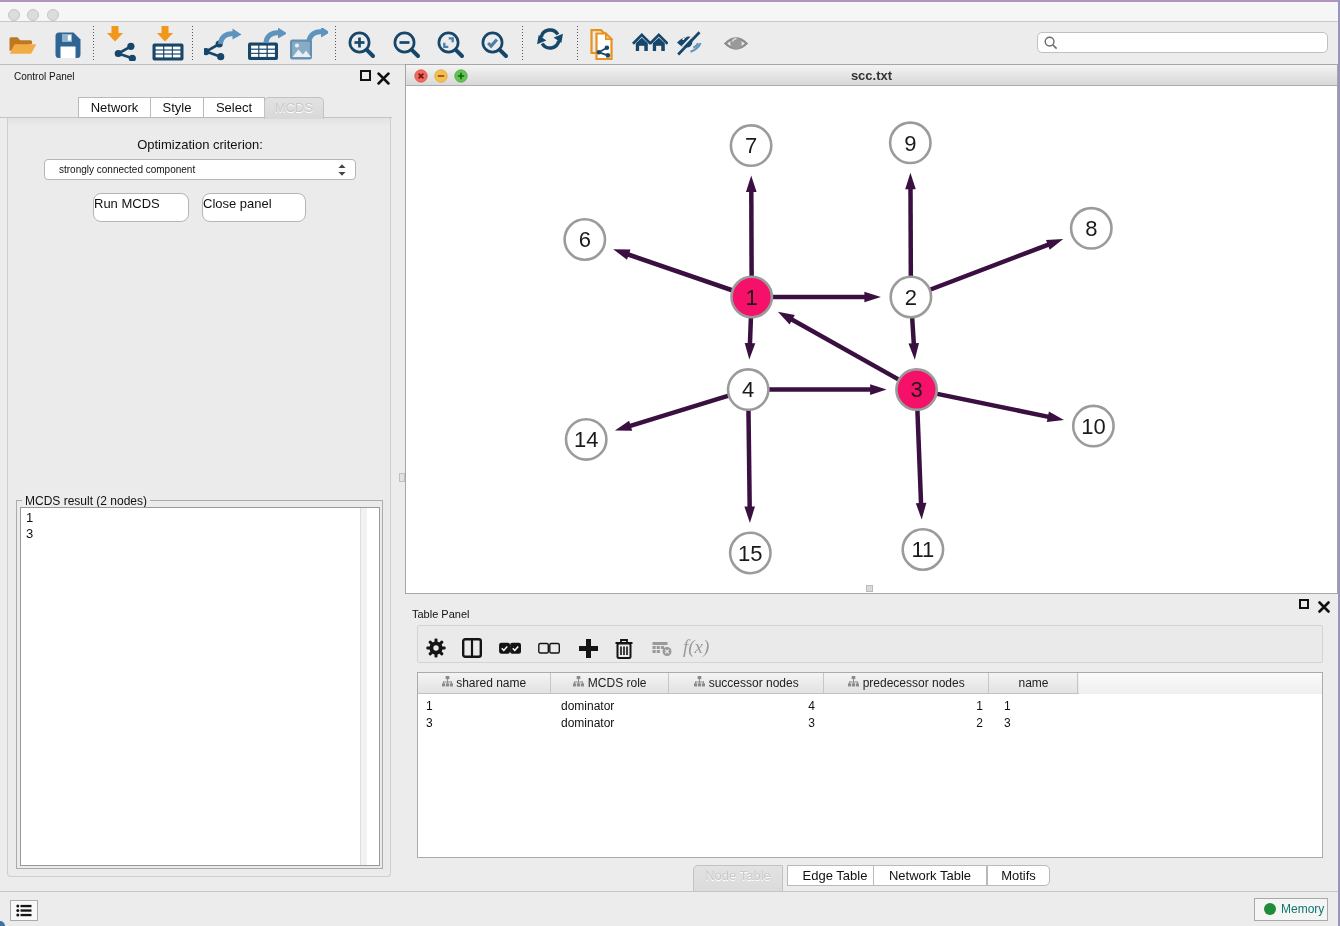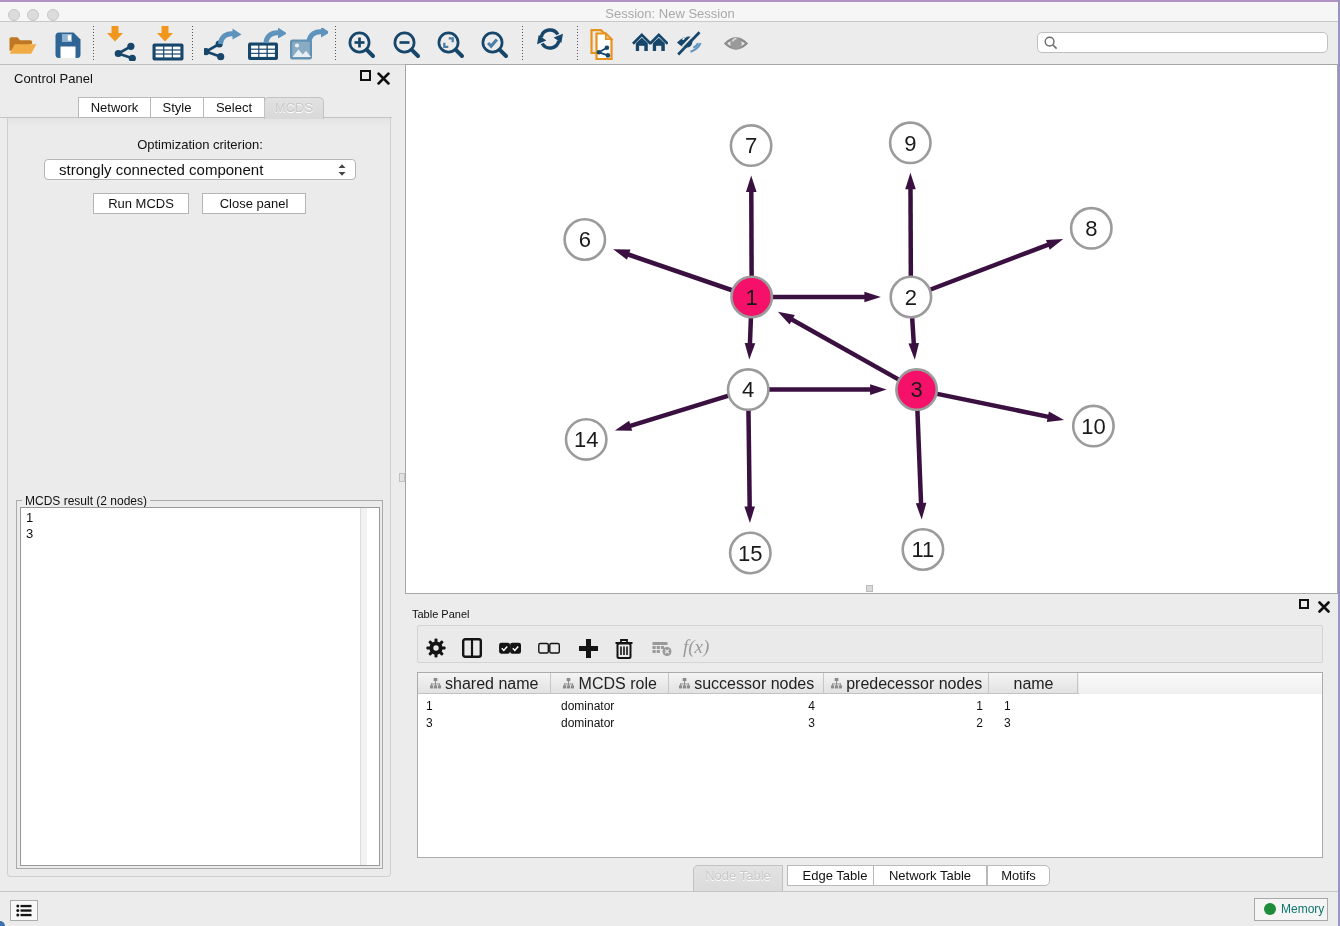--- a/index.html
+++ b/index.html
@@ -8,59 +8,58 @@
 .abs { position:absolute; }
 #topline { left:0; top:0; width:1340px; height:2px; background:#b193c4; }
 #titlebar { left:0; top:2px; width:1340px; height:20px; background:#f6f6f6; border-bottom:1px solid #c8c8c8; }
 .tl { position:absolute; top:7px; width:12px; height:12px; border-radius:50%; background:#dcdcdc; border:1px solid #c6c6c6; }
 #tbtitle { position:absolute; top:4px; left:0; width:1340px; text-align:center; font-size:13px; color:#a9a9a9; }
 #toolbar { left:0; top:22px; width:1340px; height:43px; background:#ececec; border-bottom:1px solid #bdbdbd; }
 .sep { position:absolute; top:4px; height:35px; width:1px; background-image:repeating-linear-gradient(to bottom,#555 0 1px,transparent 1px 3px); }
 .ticon { position:absolute; top:7px; }
 #searchbox { position:absolute; left:1037px; top:10px; width:291px; height:21px; background:#fff; border:1px solid #c0c0c0; border-radius:5px; }
 
-#cp-title { left:14px; top:71px; font-size:13px; color:#111; }
+#cp-title { left:14px; top:71px; font-size:10px; color:#111; }
 .wbtn { position:absolute; font-size:13px; color:#111; }
 #cp-tabs { left:0; top:97px; width:392px; height:22px; }
 .tab { position:absolute; top:0; height:21px; background:#fff; border:1px solid #b9b9b9; font-size:13px; color:#111; text-align:center; line-height:20px; }
 .tabsel { background:linear-gradient(#e2e2e2,#d8d8d8); color:#c9c9c9; text-shadow:0 1px 0 #fff; border-radius:5px 5px 0 0; border:1px solid #c2c2c2; border-bottom:none;text-align:center; }
 #cp-line { left:0; top:117px; width:392px; height:1px; background:#c4c4c4; }
 #cp-pane { left:7px; top:118px; width:384px; height:759px; background:linear-gradient(#e3e3e3 0px, #ebebeb 9px); border:1px solid #cfcfcf; border-top:none; border-radius:0 0 4px 4px; }
 #optlab { left:0; top:137px; width:400px; text-align:center; font-size:13px; color:#111; }
-#seldd { left:44px; top:159px; width:312px; height:21px; background:#fff; border:1px solid #b5b5b5; border-radius:4px; font-size:15px; color:#111; line-height:19px; padding-left:14px; }
-.pbtn { position:absolute; height:21px; background:#fff; border:1px solid #b5b5b5; border-radius:0; font-size:13px; color:#111; text-align:center; line-height:19px; }
+#seldd { left:44px; top:159px; width:312px; height:21px; background:#fff; border:1px solid #b5b5b5; border-radius:4px; font-size:10px; color:#111; line-height:19px; padding-left:14px; }
+.pbtn { position:absolute; height:29px; background:#fff; border:1px solid #b5b5b5; border-radius:8px; font-size:13px; color:#111; text-align:left; line-height:19px; }
 #fs { left:16px; top:500px; width:367px; height:369px; border:1px solid #ababab; }
 #fslegend { left:22px; top:494px; background:#ececec; font-size:12px; color:#111; padding:0 3px; }
 #fsinner { left:20px; top:507px; width:360px; height:359px; background:#fff; border:1px solid #999; font-size:13px; color:#111; padding:2px 0 0 5px; line-height:16px; }
 #fsscroll { left:360px; top:508px; width:7px; height:357px; background:#f2f2f2; border-left:1px solid #ddd; }
 
 #netwin { left:405px; top:64px; width:933px; height:530px; background:#fff; border:1px solid #a6a6a6; }
 #nettb { left:0; top:0; width:931px; height:21px; background:linear-gradient(#f3f3f3,#d8d8d8); border-bottom:1px solid #acacac; }
 #nettitle { position:absolute; top:3px; left:0; width:931px; text-align:center; font-size:13px; font-weight:bold; color:#333; }
 
 #tp-title { left:412px; top:608px; font-size:11px; color:#111; }
 #tp-toolbar { left:417px; top:625px; width:906px; height:38px; background:#eaeaea; border:1px solid #d4d4d4; border-radius:2px; }
 #tp-table { left:417px; top:672px; width:906px; height:186px; background:#fff; border:1px solid #ababab; }
-#tp-header { position:absolute; left:0; top:0; width:904px; height:21px; background:linear-gradient(#f4f4f4,#e2e2e2); border-bottom:1px solid #c2c2c2; font-size:16px; color:#222; }
+#tp-header { position:absolute; left:0; top:0; width:904px; height:21px; background:linear-gradient(#f4f4f4,#e2e2e2); border-bottom:1px solid #c2c2c2; font-size:12px; color:#222; }
 .hcell { position:absolute; top:0; height:21px; border-right:1px solid #c6c6c6; text-align:center; line-height:21px; }
 .trow { position:absolute; font-size:12px; color:#111; height:17px; line-height:17px; }
 
 #statusbar { left:0; top:891px; width:1340px; height:35px; background:#ececec; border-top:1px solid #c6c6c6; }
 #listbtn { position:absolute; left:10px; top:8px; width:28px; height:21px; background:#f8f8f8; border:1px solid #ababab; }
 #membtn { position:absolute; left:1254px; top:6px; width:74px; height:23px; background:#f5f5f5; border:1px solid #a9a9a9; font-size:12px; color:#0f766e; line-height:21px; }
 #rightline { left:1338px; top:0; width:2px; height:926px; background:#9a94c2; }
 </style>
 </head>
 <body>
 <div id="topline" class="abs"></div>
 <div id="titlebar" class="abs">
   <div class="tl" style="left:8px;"></div>
   <div class="tl" style="left:27px;"></div>
   <div class="tl" style="left:47px;"></div>
-  <div id="tbtitle">Session: New Session</div>
 </div>
 <div id="toolbar" class="abs">
 <div class="sep" style="left:93px;"></div>
 <div class="sep" style="left:192px;"></div>
 <div class="sep" style="left:335px;"></div>
 <div class="sep" style="left:522px;"></div>
 <div class="sep" style="left:577px;"></div>
 <svg class="ticon" style="left:8px; top:10px;" width="30" height="23" viewBox="0 0 30 23">
       <path d="M1.5 19 V6.8 q0-1.6 1.6-1.6 h6.4 l2.6 3 h10.4 q1.6 0 1.6 1.6 v2" fill="#BE7722"></path>
       <path d="M1.7 21.8 l4.9-9.5 h21.7 l-5.1 9.5 z" fill="#F2AC45"></path>
@@ -240,20 +239,31 @@
   </svg>
 </div>
 <div class="pbtn" style="left:93px; top:193px; width:96px;">Run MCDS</div>
 <div class="pbtn" style="left:202px; top:193px; width:104px;">Close panel</div>
 <div id="fs" class="abs"></div>
 <div id="fslegend" class="abs">MCDS result (2 nodes)</div>
 <div id="fsinner" class="abs">1<br>3</div>
 <div id="fsscroll" class="abs"></div>
 
 <div id="netwin" class="abs">
+  <div id="nettb">
+    <svg style="position:absolute; left:8px; top:4px;" width="60" height="14" viewBox="0 0 60 14">
+      <circle cx="7" cy="7" r="6.2" fill="#ED6B60" stroke="#D35249" stroke-width="0.8"></circle>
+      <path d="M4.6 4.6 l4.8 4.8 M9.4 4.6 l-4.8 4.8" stroke="#7E0F08" stroke-width="1.6"></path>
+      <circle cx="27" cy="7" r="6.2" fill="#F5BF4F" stroke="#DFA636" stroke-width="0.8"></circle>
+      <path d="M23.8 7 h6.4" stroke="#90591B" stroke-width="1.8"></path>
+      <circle cx="47" cy="7" r="6.2" fill="#61C454" stroke="#4AA93C" stroke-width="0.8"></circle>
+      <path d="M43.8 7 h6.4 M47 3.8 v6.4" stroke="#10620E" stroke-width="1.6"></path>
+    </svg>
+    <div id="nettitle">scc.txt</div>
+  </div>
   <svg id="graph" width="931" height="507" style="position:absolute; left:0; top:21px;" font-family="Liberation Sans, sans-serif">
 <g stroke="#3A1040" stroke-width="4.5">
 <line x1="345.7" y1="211.0" x2="345.3" y2="104.1"></line>
 <line x1="345.7" y1="211.0" x2="220.9" y2="168.0"></line>
 <line x1="345.7" y1="211.0" x2="460.4" y2="211.0"></line>
 <line x1="345.7" y1="211.0" x2="343.9" y2="259.1"></line>
 <line x1="504.9" y1="211.0" x2="504.5" y2="101.3"></line>
 <line x1="504.9" y1="211.0" x2="643.7" y2="158.1"></line>
 <line x1="504.9" y1="211.0" x2="507.9" y2="259.2"></line>
 <line x1="510.6" y1="303.6" x2="384.5" y2="232.8"></line>

